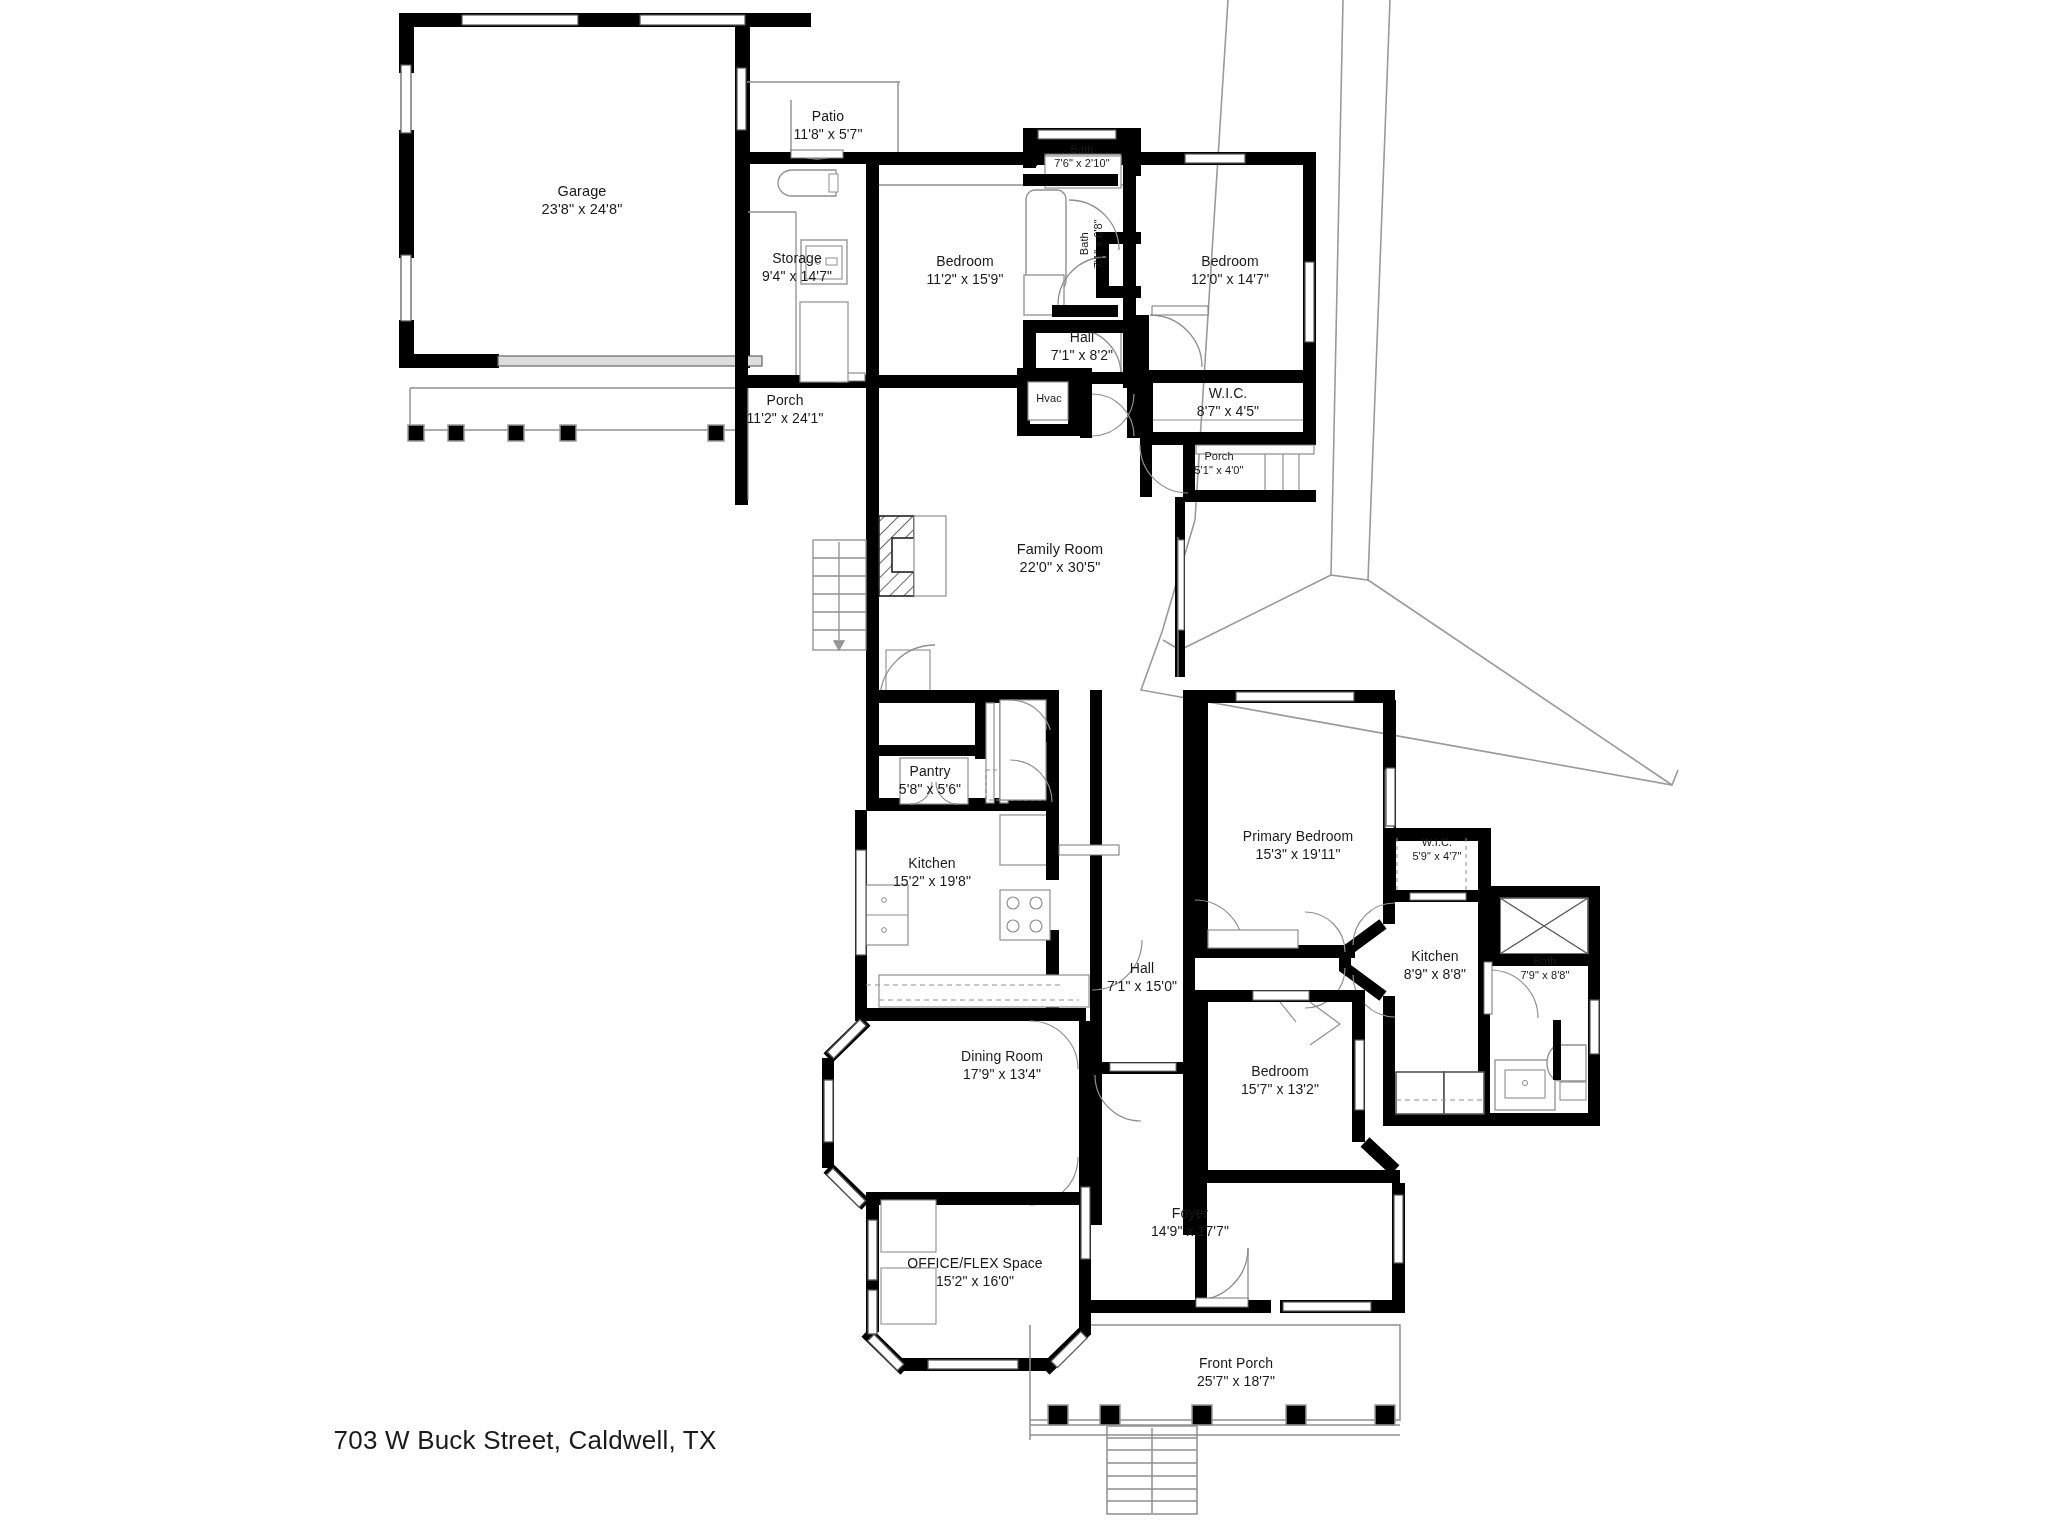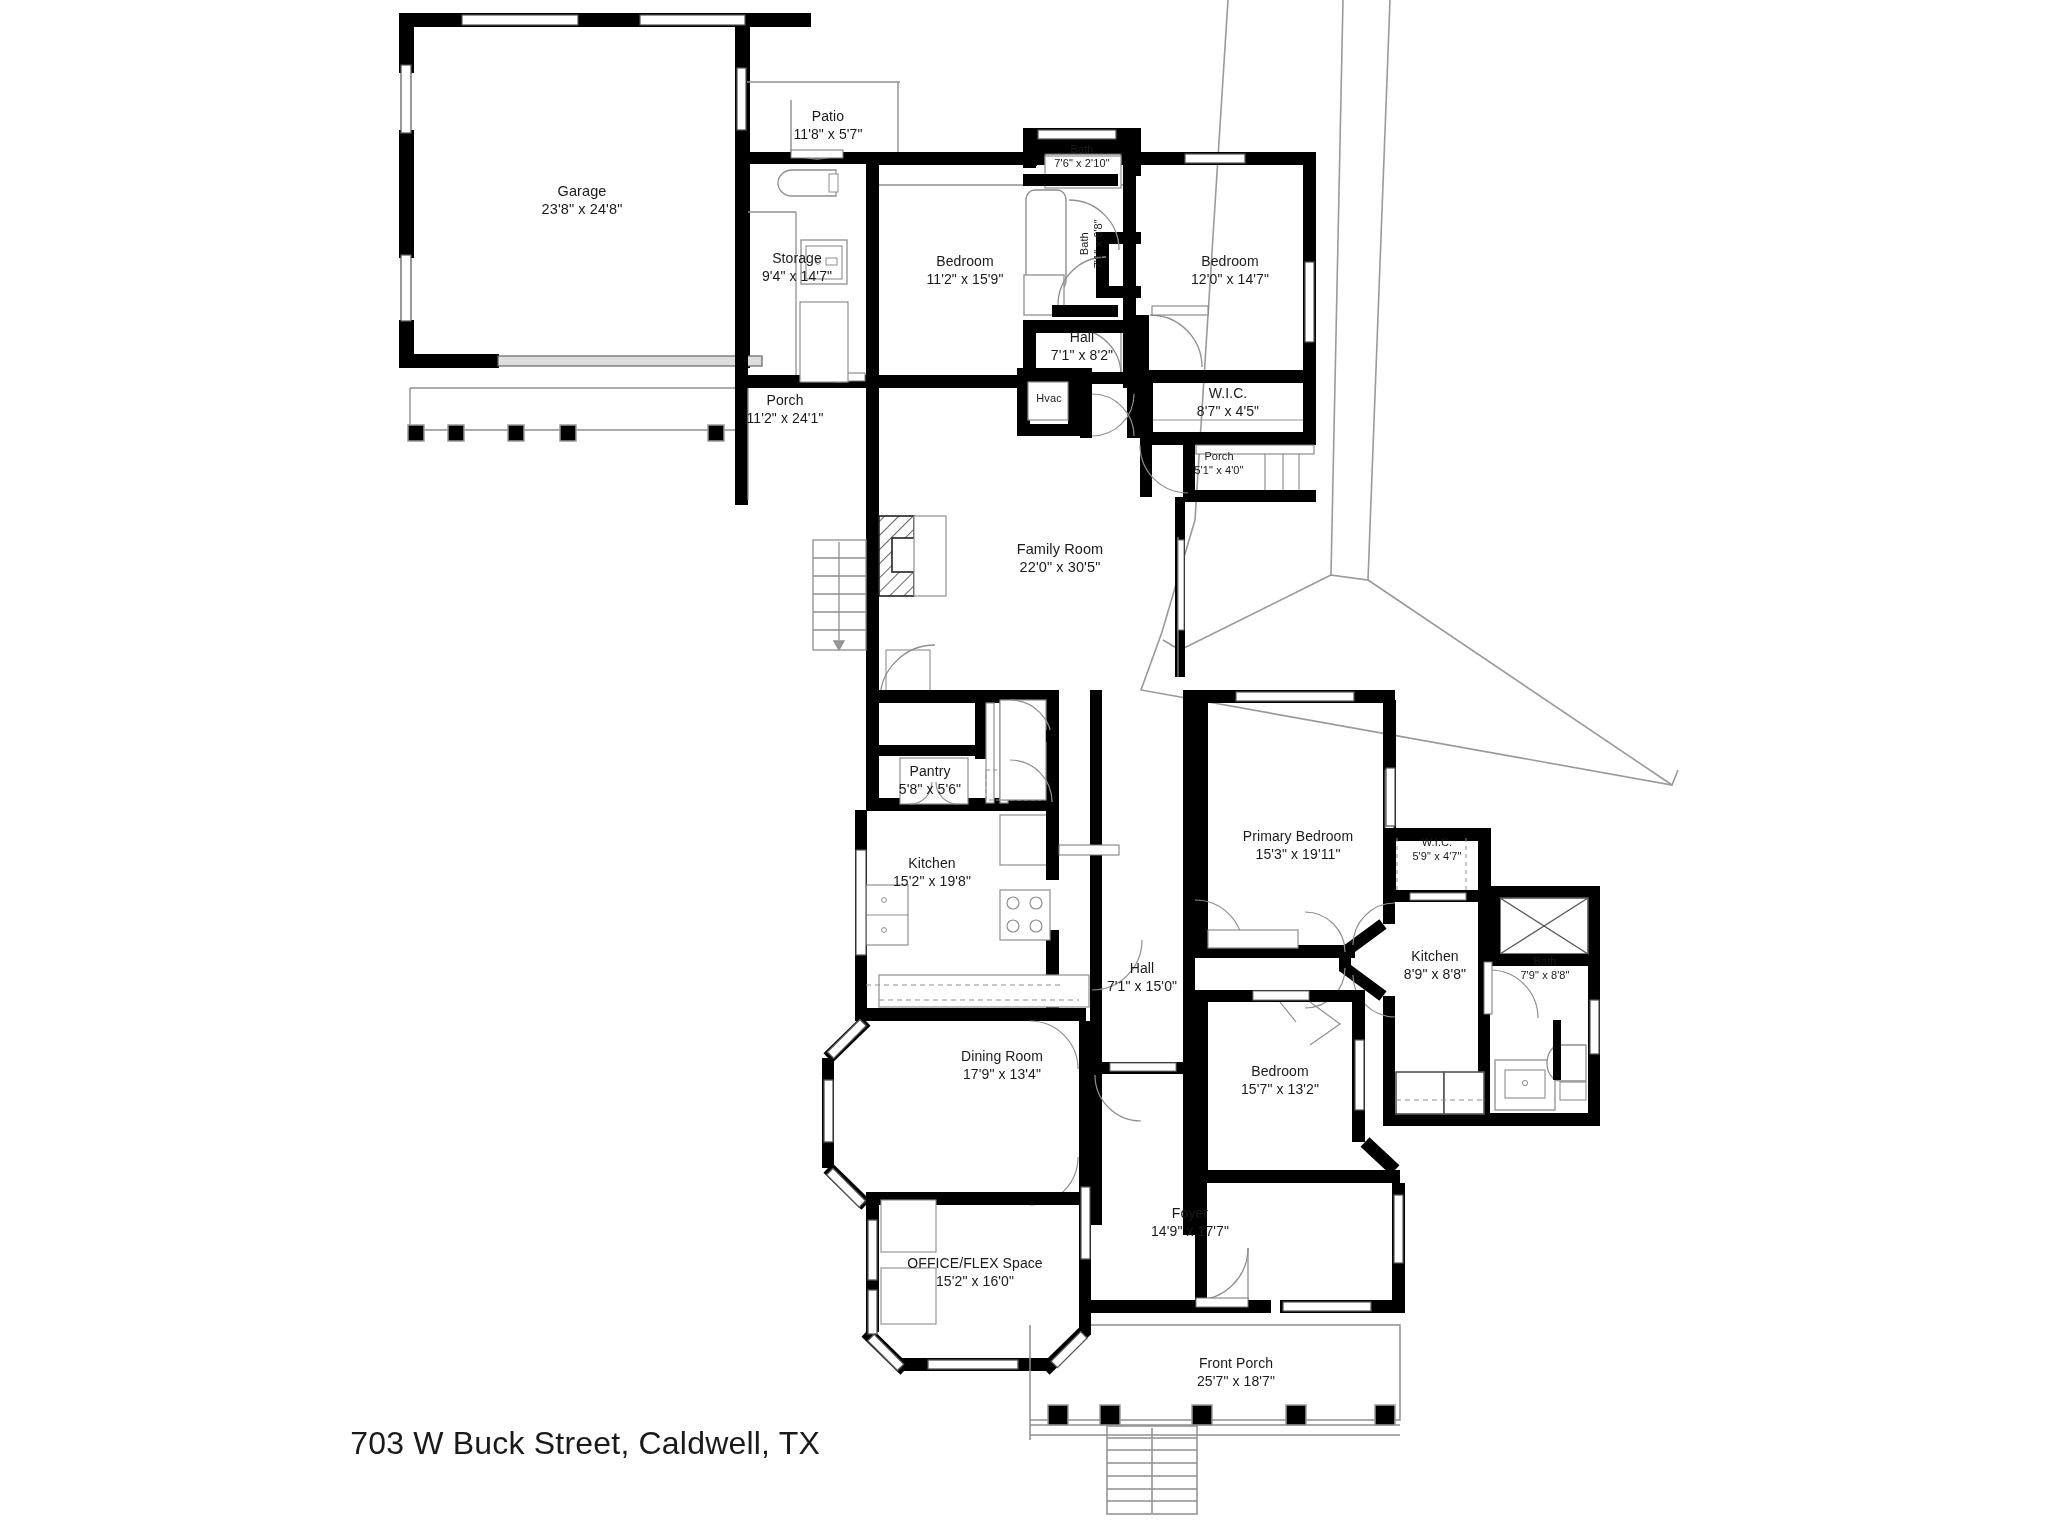--- a/index.html
+++ b/index.html
@@ -9,21 +9,21 @@
 
   .lbl{position:absolute;text-align:center;line-height:1.25;pointer-events:none;}
   .lbl .nm{font-size:14.5px;letter-spacing:.1px;white-space:nowrap;}
   .lbl .dim{font-size:14.5px;letter-spacing:.1px;white-space:nowrap;}
   .lbl.sm .nm,.lbl.sm .dim{font-size:14px;}
   .lbl.xs .nm,.lbl.xs .dim{font-size:11px;}
 
   .rot{transform-origin:50% 50%;}
 
   #titleblock{position:absolute;left:180px;top:1425px;width:640px;text-align:center;}
-  #titleblock .addr{font-size:32px;letter-spacing:.2px;white-space:nowrap;text-align:right;padding-left:50px;}
+  #titleblock .addr{font-size:26px;letter-spacing:.2px;white-space:nowrap;text-align:center;padding-left:50px;}
   #titleblock .note{font-size:19px;margin-top:10px;line-height:1.32;}
 </style>
 </head>
 <body>
 
 <div id="stage">
 
   <svg id="plan" viewBox="0 0 2048 1536">
     <defs>
       <pattern id="hatch" patternUnits="userSpaceOnUse" width="10" height="10" patternTransform="rotate(45)">

